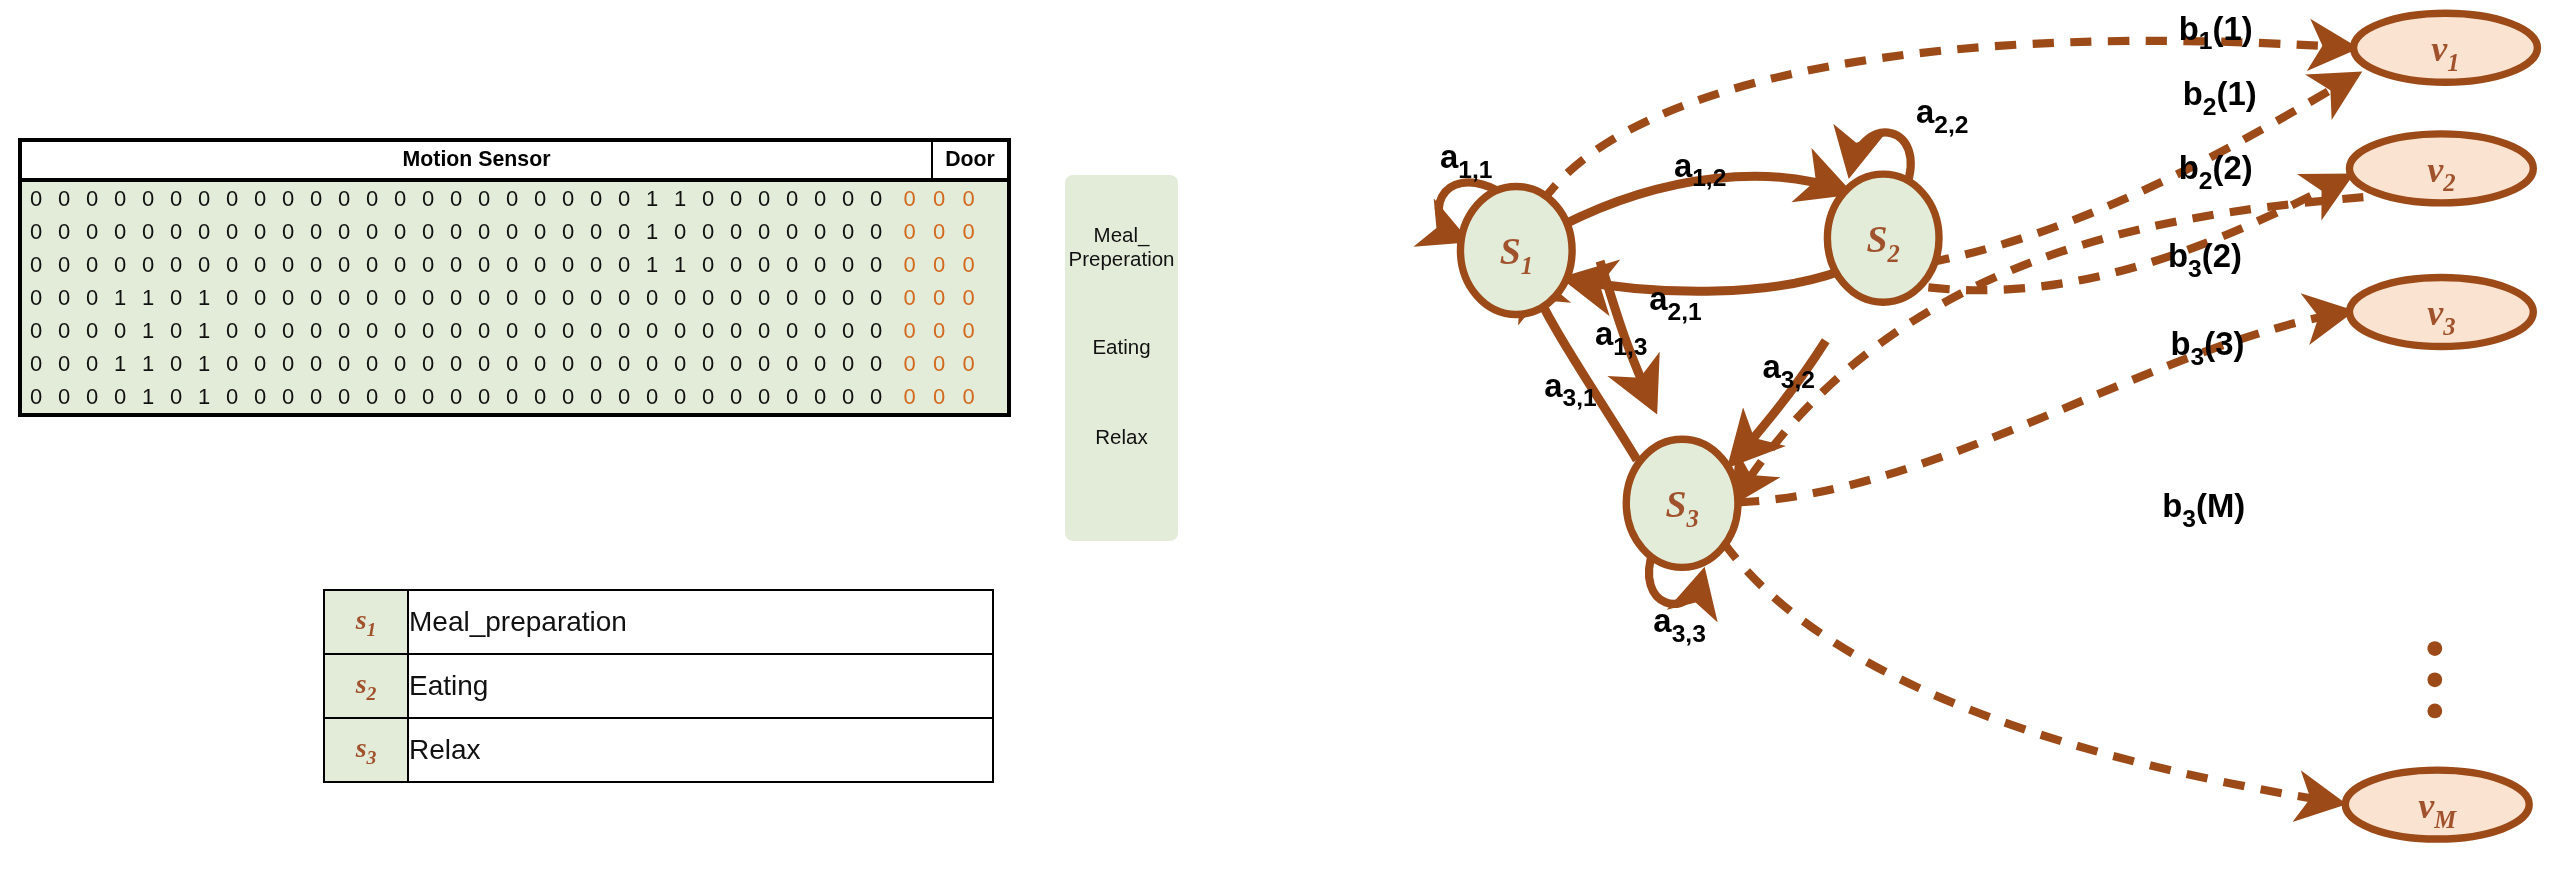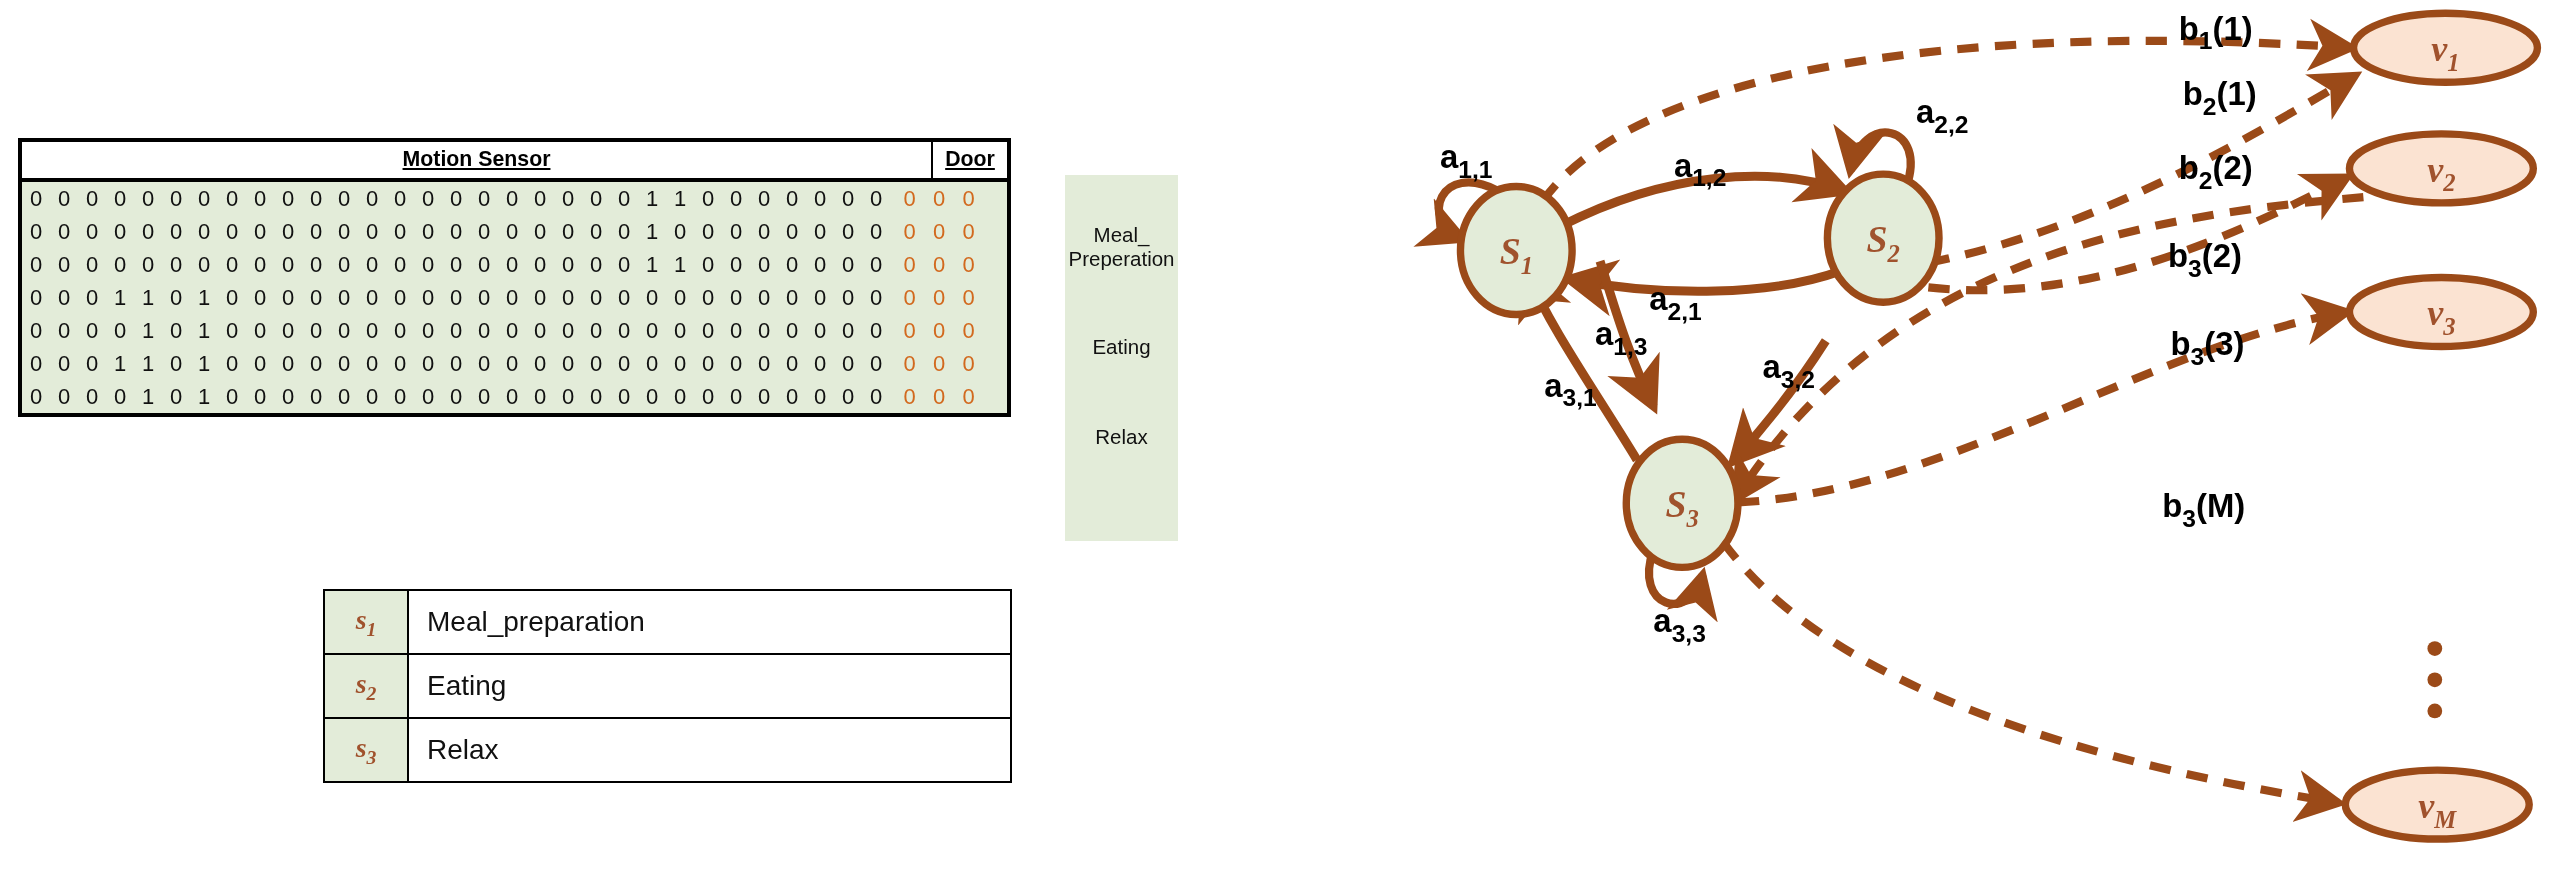--- a/index.html
+++ b/index.html
@@ -4,49 +4,49 @@
 <style>
   html,body{margin:0;padding:0;background:#ffffff;}
   body{width:2576px;height:881px;position:relative;overflow:hidden;
        font-family:"Liberation Sans",sans-serif;}
 
   
   #matrix-panel{position:absolute;left:18px;top:138px;}
   .mtx-outer{border:4.1px solid #000;background:#fff;display:inline-block;position:relative;}
   .mtx-head{display:flex;background:#fff;border-bottom:4.1px solid #000;}
   .mtx-head .hcell{font-weight:bold;font-size:21.3px;color:#000;text-align:center;
-       padding:4.9px 0 5.7px 0;font-family:"Liberation Sans",sans-serif;text-decoration:underline;}
+       padding:4.9px 0 5.7px 0;font-family:"Liberation Sans",sans-serif;}
   .hc-motion{width:909px;border-right:2.5px solid #000;}
   .hc-door{width:74px;}
   .mtx-body{background:#e3ecd9;}
   .mtx-row{display:flex;align-items:center;height:33px;}
   .bit{width:28px;text-align:center;font-size:22px;line-height:33px;
        font-family:"Liberation Sans",sans-serif;color:#111;letter-spacing:0;}
   .bit.door{color:#d2691e;width:29.5px;}
   .door-group{display:flex;margin-left:4.9px;}
 
   
   #activity-strip{position:absolute;left:1065px;top:175px;width:113px;height:366px;
-       background:#e3ecd9;}
+       background:#e3ecd9;border-radius:8px;}
   .act-lbl{position:absolute;width:100%;text-align:center;font-size:20.5px;color:#111;
        font-family:"Liberation Sans",sans-serif;line-height:1.15;}
   #act-1{top:48px;}
   #act-2{top:160px;}
   #act-3{top:250px;}
 
   
   #legend{position:absolute;left:323px;top:589px;border:2.5px solid #000;background:#fff;}
   .lg-row{display:flex;height:62px;border-bottom:2.5px solid #000;}
   .lg-row:last-child{border-bottom:none;}
   .lg-sym{width:82px;background:#e3ecd9;border-right:2.5px solid #000;
        display:flex;align-items:center;justify-content:center;}
   .lg-sym span{color:#a0522d;font-weight:bold;font-style:italic;font-size:28px;
        font-family:"Liberation Serif",serif;}
   .lg-sym sub{font-size:19.7px;}
-  .lg-txt{width:583px;display:flex;align-items:center;padding-left:18px;
+  .lg-txt{width:583px;display:flex;align-items:center;
        font-size:28px;color:#111;font-family:"Liberation Sans",sans-serif;}
 
   
   #hmm{position:absolute;left:1206px;top:0;width:1370px;height:881px;}
   #hmm svg{position:absolute;left:0;top:0;}
   .node-lbl{font-family:"Liberation Serif",serif;font-style:italic;font-weight:bold;
        fill:#a0522d;text-anchor:middle;}
   .edge-lbl{font-family:"Liberation Sans",sans-serif;font-weight:bold;fill:#000;}
 </style>
 </head>

